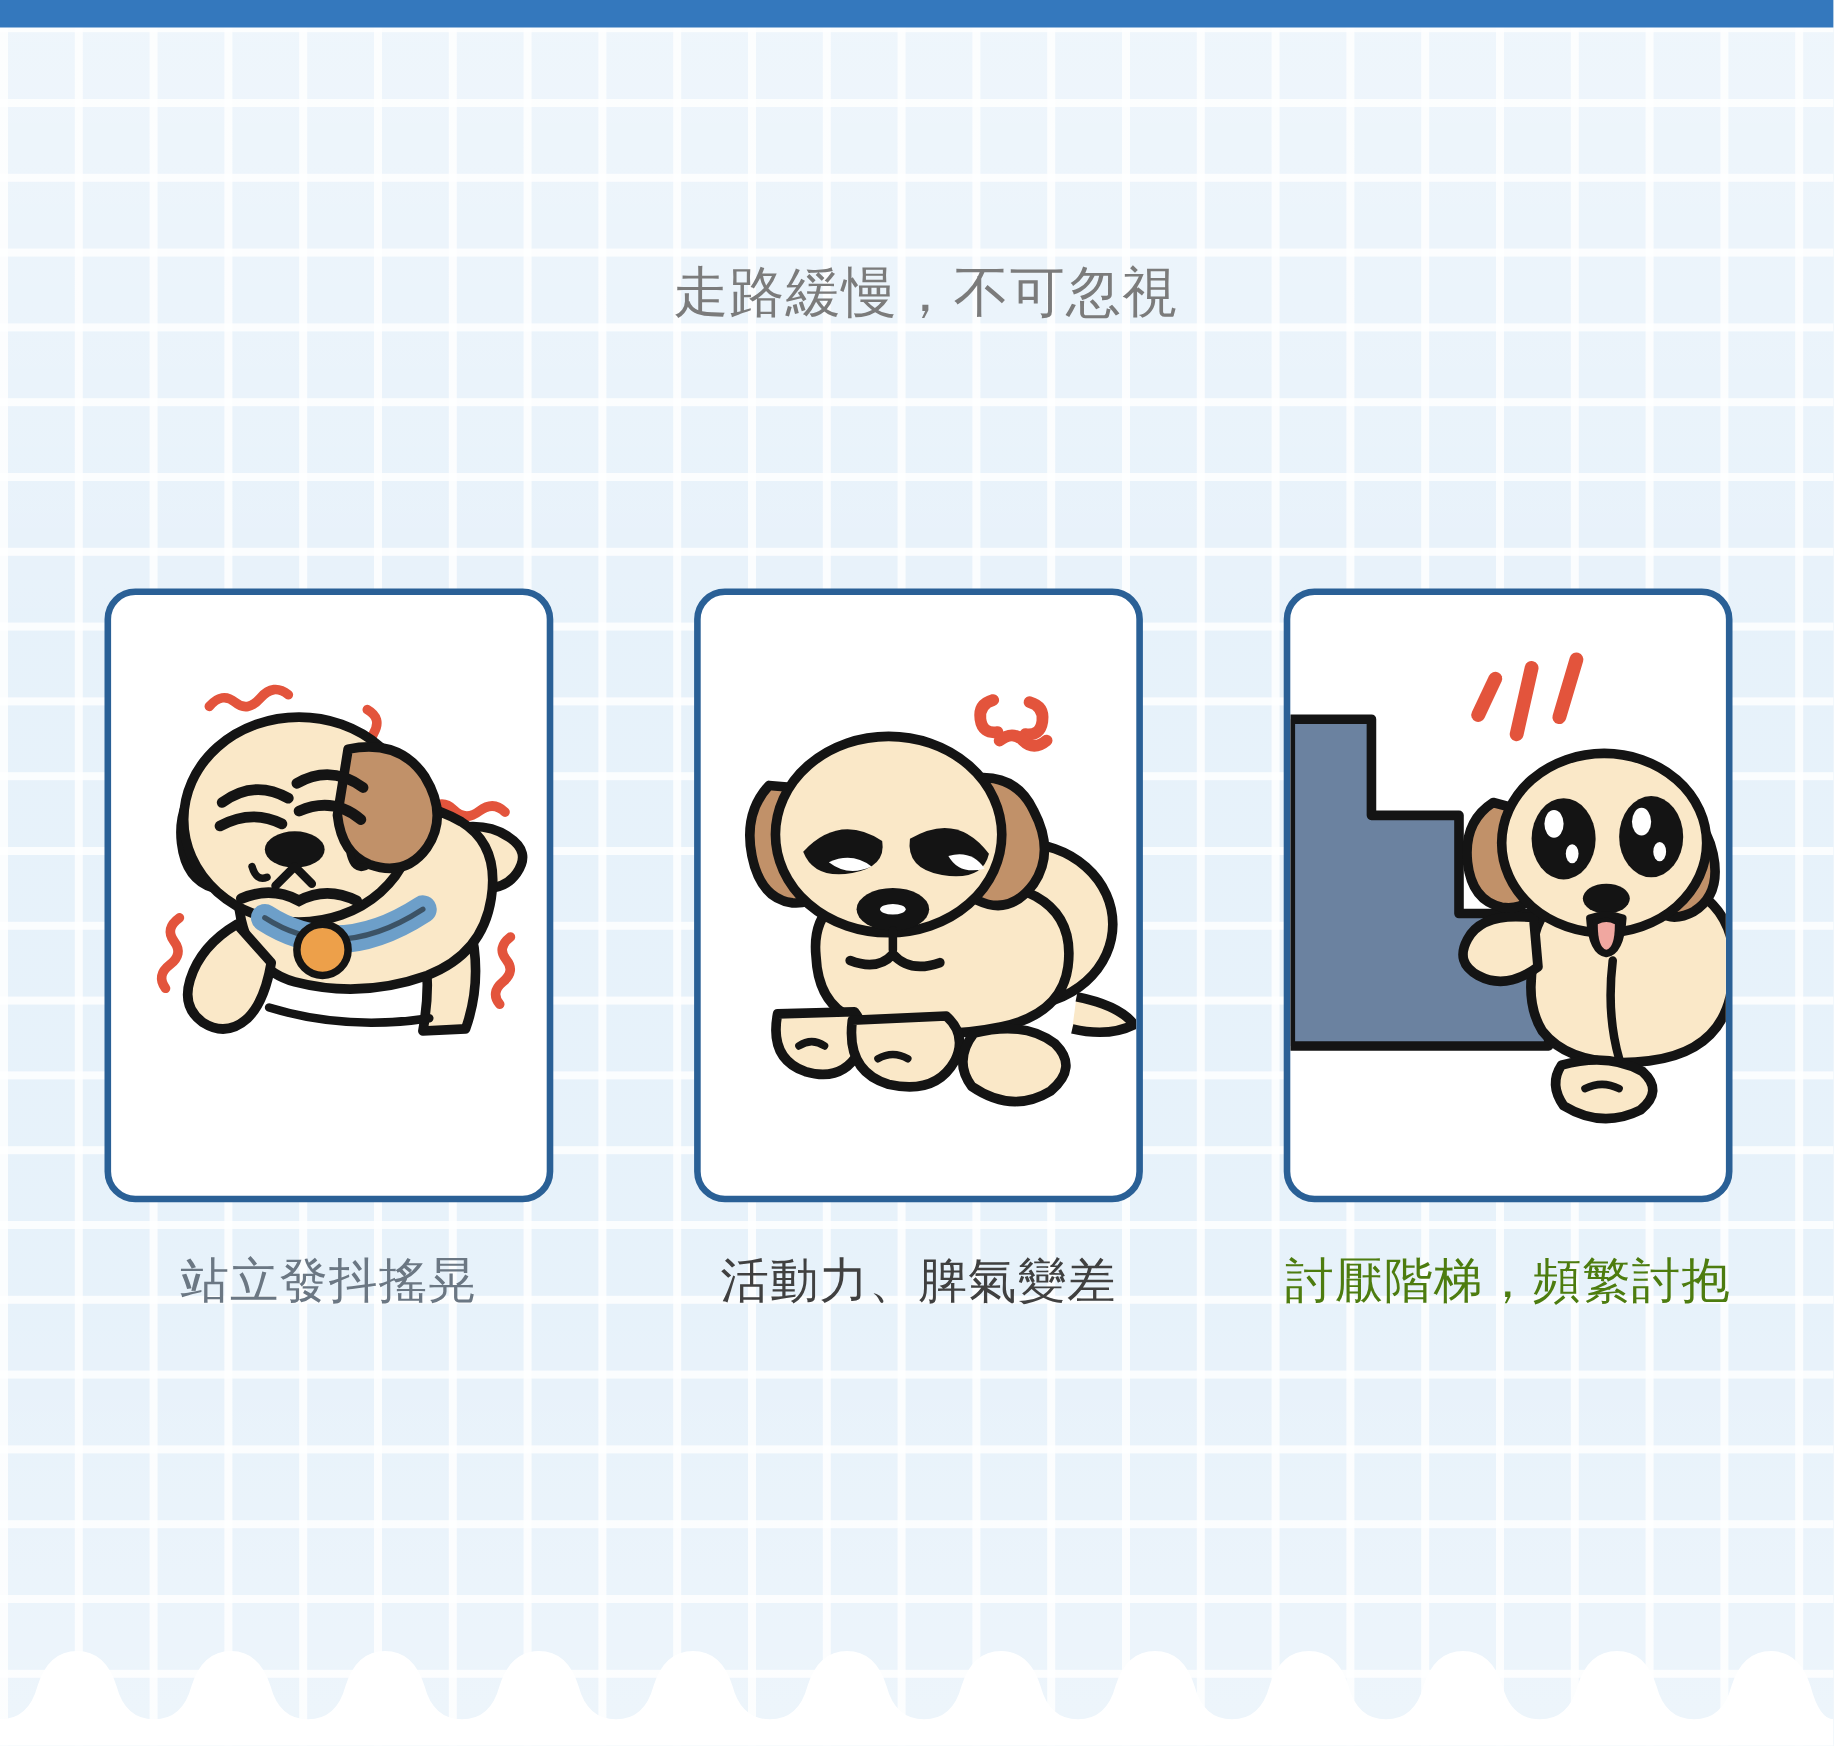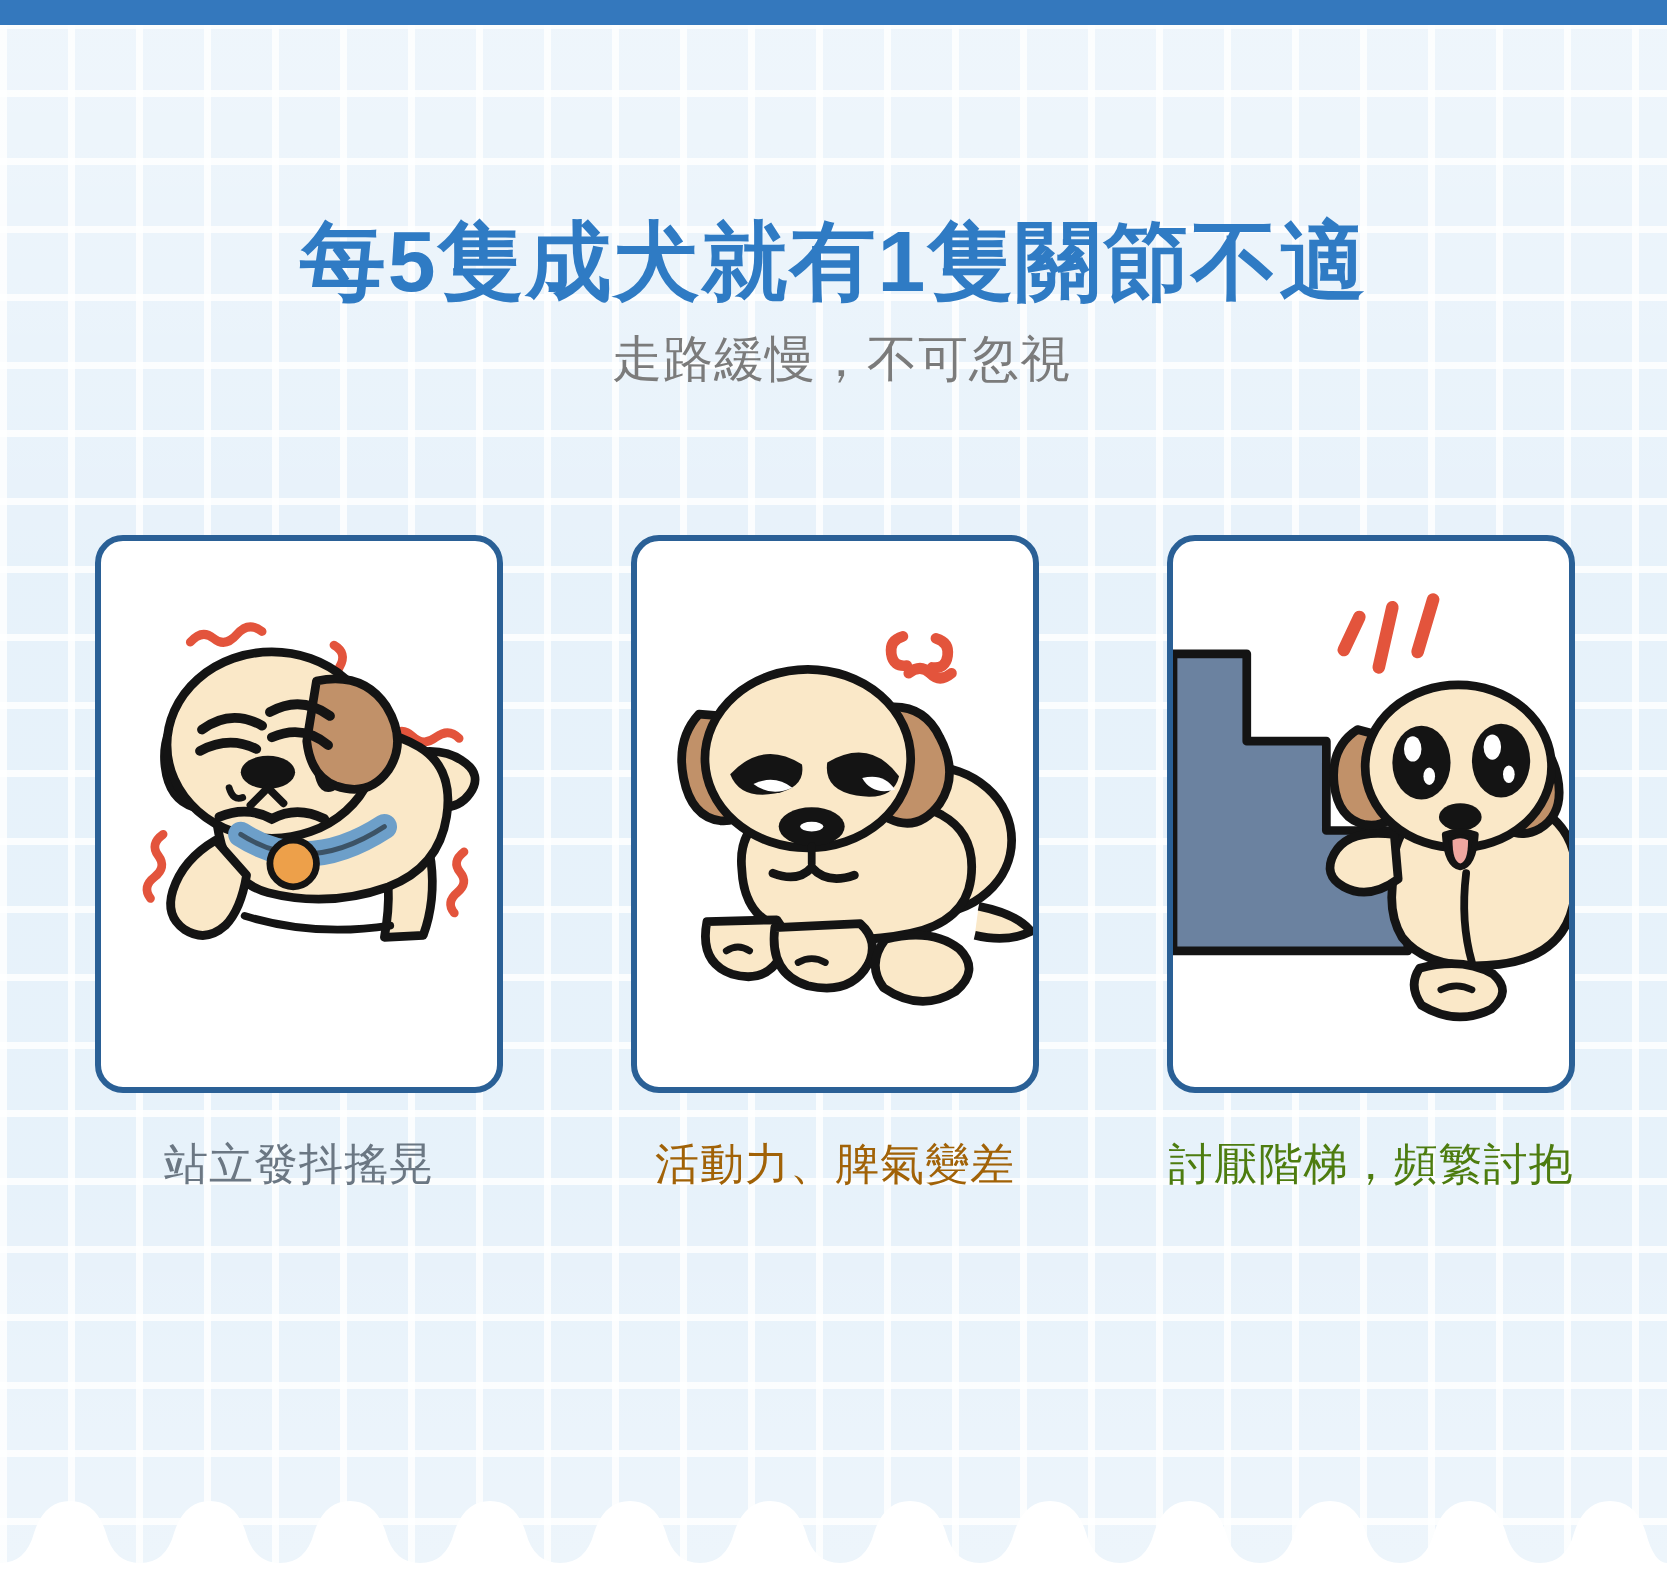--- a/index.html
+++ b/index.html
@@ -129,21 +129,20 @@
 <body>
 
 <div id="page">
 
   <div class="grid-bg"></div>
   <div class="grid-tint"></div>
 
   <div class="top-bar" style="background:#3478bd;"></div>
 
   <div class="header">
-    <div class="title" style="color:#2f7bc4;">每5隻成犬就有1隻關節不適</div>
     <div class="subtitle" style="color:#7b7b7b;">走路緩慢，不可忽視</div>
   </div>
 
   <div class="cards">
 
     <div class="card-col">
       <div class="card">
         <svg viewBox="0 0 408 558" xmlns="http://www.w3.org/2000/svg">
           <g fill="none" stroke="#e3543c" stroke-width="9" stroke-linecap="round">
             <path d="M92 102 q12 -14 24 -4 q12 10 24 -4 q12 -14 26 -3"></path>
@@ -234,21 +233,21 @@
 
             <path d="M72 390 q-8 42 26 54 q34 10 50 -18 q10 -20 -4 -38 z" fill="#fae8c8" stroke="#141414" stroke-width="9" stroke-linejoin="round"></path>
             <path d="M92 420 q12 -8 24 0" stroke="#141414" stroke-width="7" fill="none" stroke-linecap="round"></path>
             <path d="M142 396 q-6 48 34 60 q44 10 62 -22 q12 -24 -8 -42 z" fill="#fae8c8" stroke="#141414" stroke-width="9" stroke-linejoin="round"></path>
             <path d="M166 432 q14 -8 28 0" stroke="#141414" stroke-width="7" fill="none" stroke-linecap="round"></path>
 
             <path d="M256 408 q48 -12 76 10 q22 22 -4 44 q-36 22 -74 -4 q-18 -24 2 -50 z" fill="#fae8c8" stroke="#141414" stroke-width="9" stroke-linejoin="round"></path>
           </g>
         </svg>
       </div>
-      <div class="caption" style="color:#a16207;">活動力、脾氣變差</div>
+      <div class="caption" style="color:#404040;">活動力、脾氣變差</div>
     </div>
 
     <div class="card-col">
       <div class="card">
         <svg viewBox="0 0 408 558" xmlns="http://www.w3.org/2000/svg">
 
           <path d="M0 114 L76 114 L76 204 L158 204 L158 296 L242 296 L242 420 L0 420 Z" fill="#6b82a0" stroke="#141414" stroke-width="9" stroke-linejoin="round"></path>
 
           <g stroke="#e3543c" stroke-width="13" stroke-linecap="round">
             <line x1="176" y1="110" x2="192" y2="76"></line>

